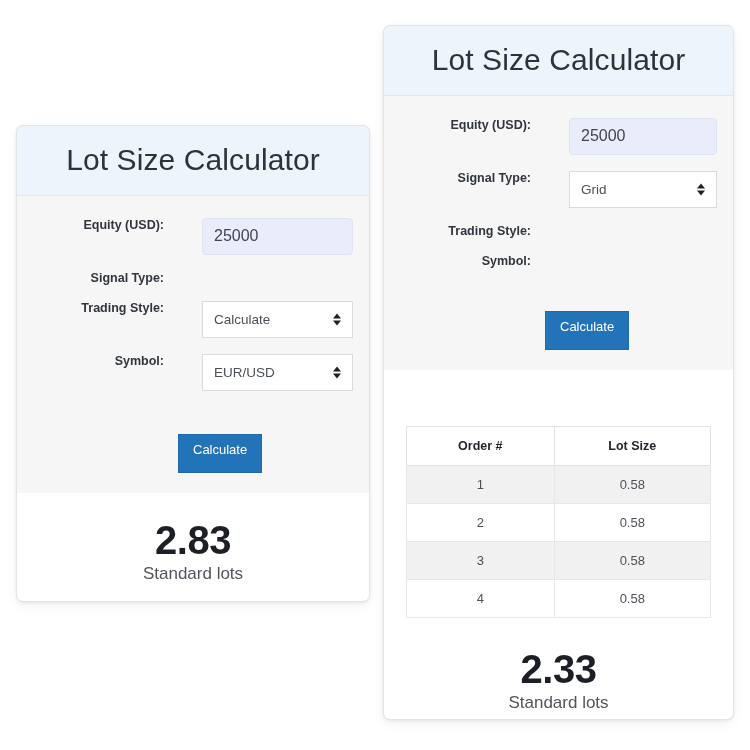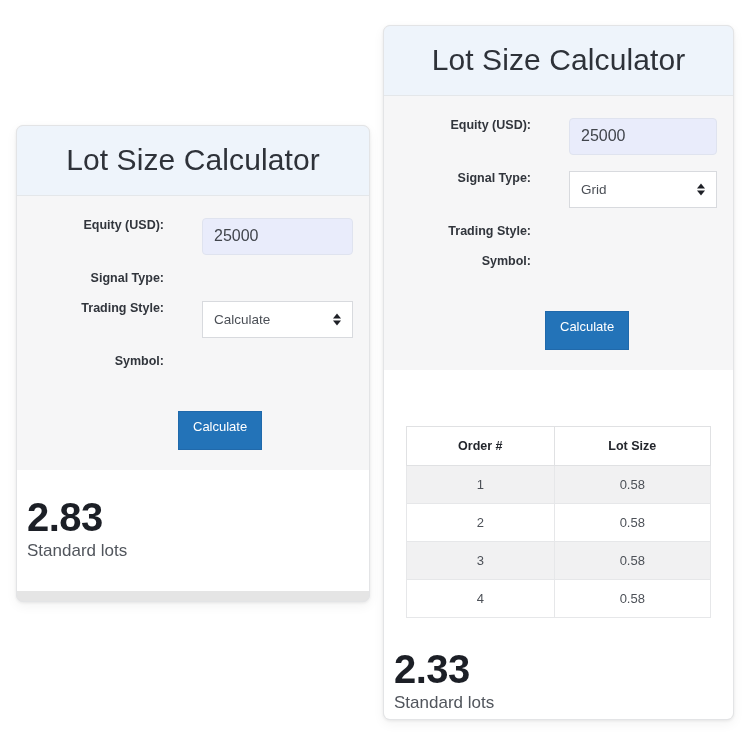--- a/index.html
+++ b/index.html
@@ -124,20 +124,21 @@
     font-family: inherit;
     padding: 8px 14px 16px;
     cursor: pointer;
     line-height: 1;
     margin-top: 25px;
   }
 
   
   .result-section {
     background: #ffffff;
+    text-align: center;
     padding: 26px 10px 30px;
   }
   .result-value {
     font-size: 40px;
     font-weight: bold;
     color: #1c1f26;
     line-height: 1.05;
     letter-spacing: -0.5px;
   }
   .result-label {
@@ -208,20 +209,29 @@
             <span class="select-arrow">
                 <i class="up"></i>
                 <i class="down"></i>
               </span>
           </div>
         </div>
       </div>
 
       <div class="form-row">
         <div class="form-label">Symbol:</div>
+        <div class="field-wrap">
+          <div class="select-box">
+            <span>EUR/USD</span>
+            <span class="select-arrow">
+                <i class="up"></i>
+                <i class="down"></i>
+              </span>
+          </div>
+        </div>
       </div>
 
       <div class="btn-row">
         <div class="btn-spacer"></div>
         <button class="btn-calc">Calculate</button>
       </div>
 
     </div>
 
     <div class="result-section">

